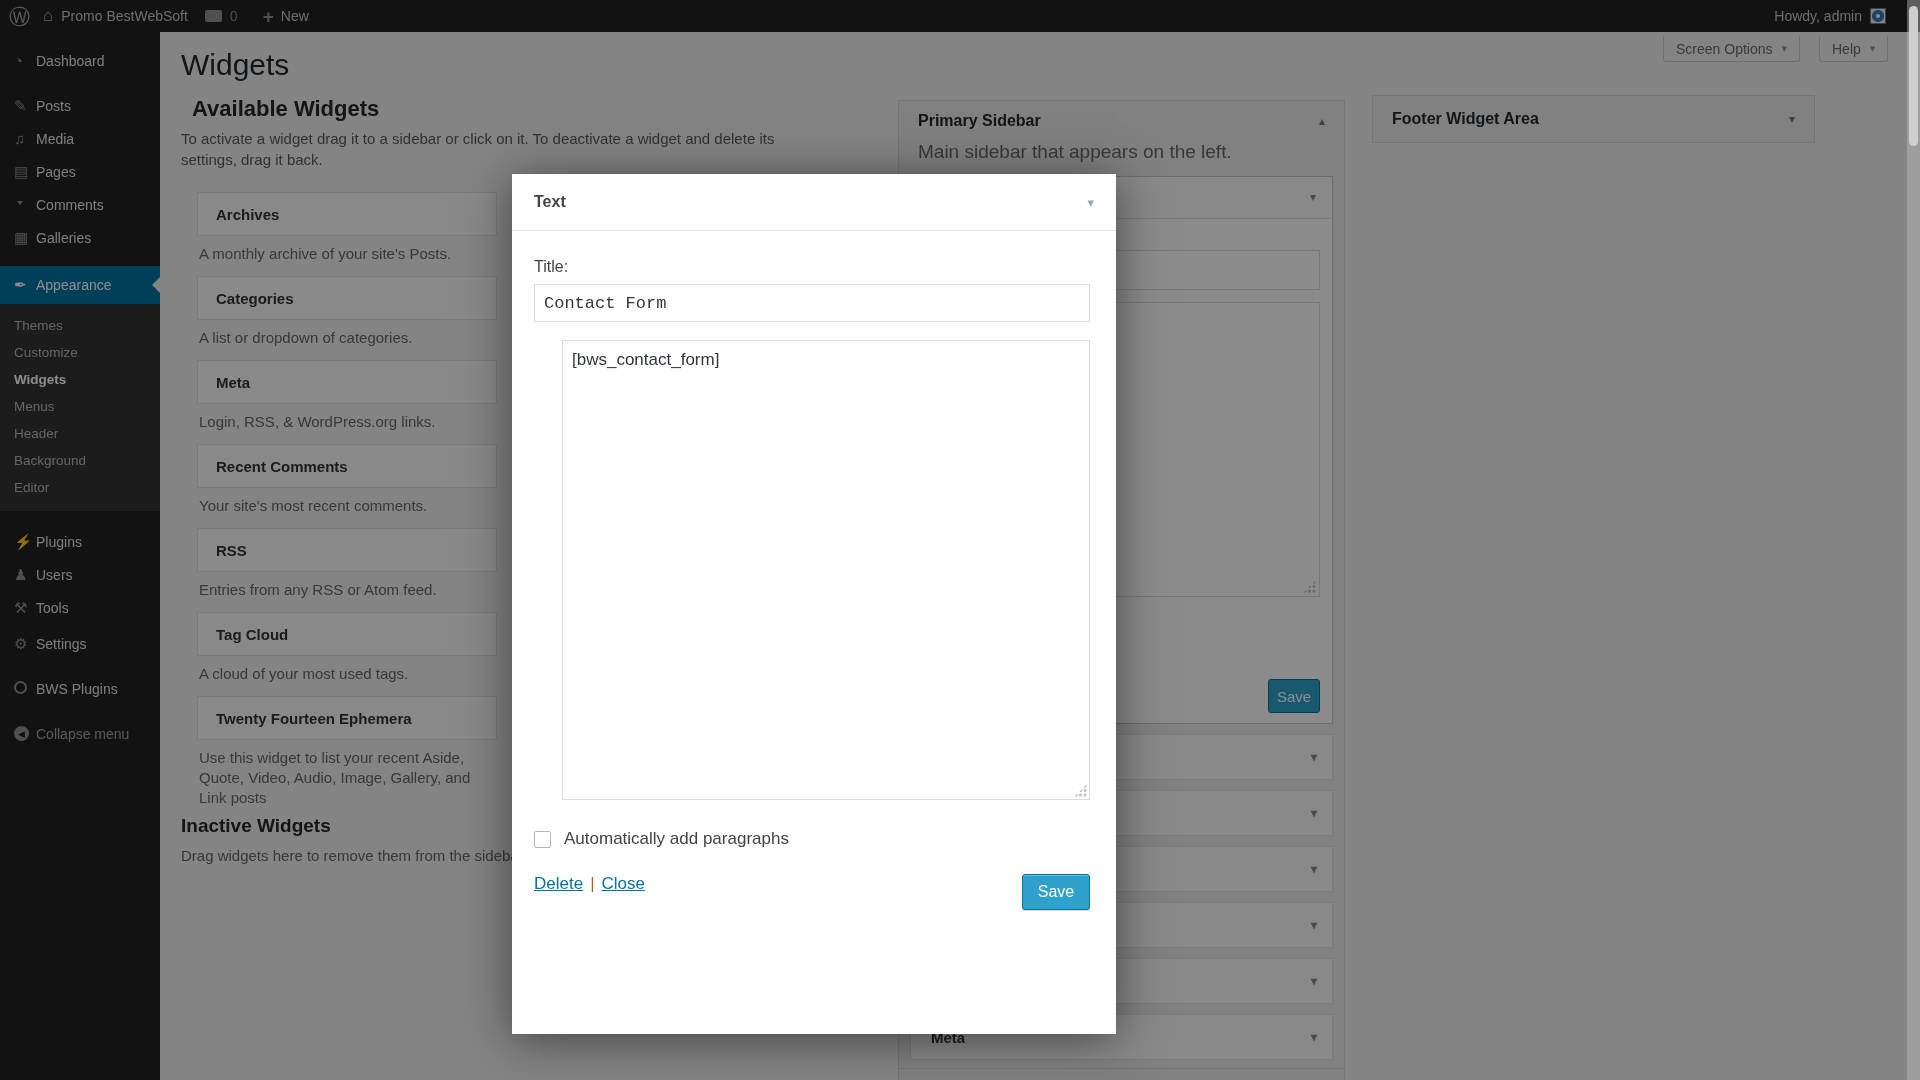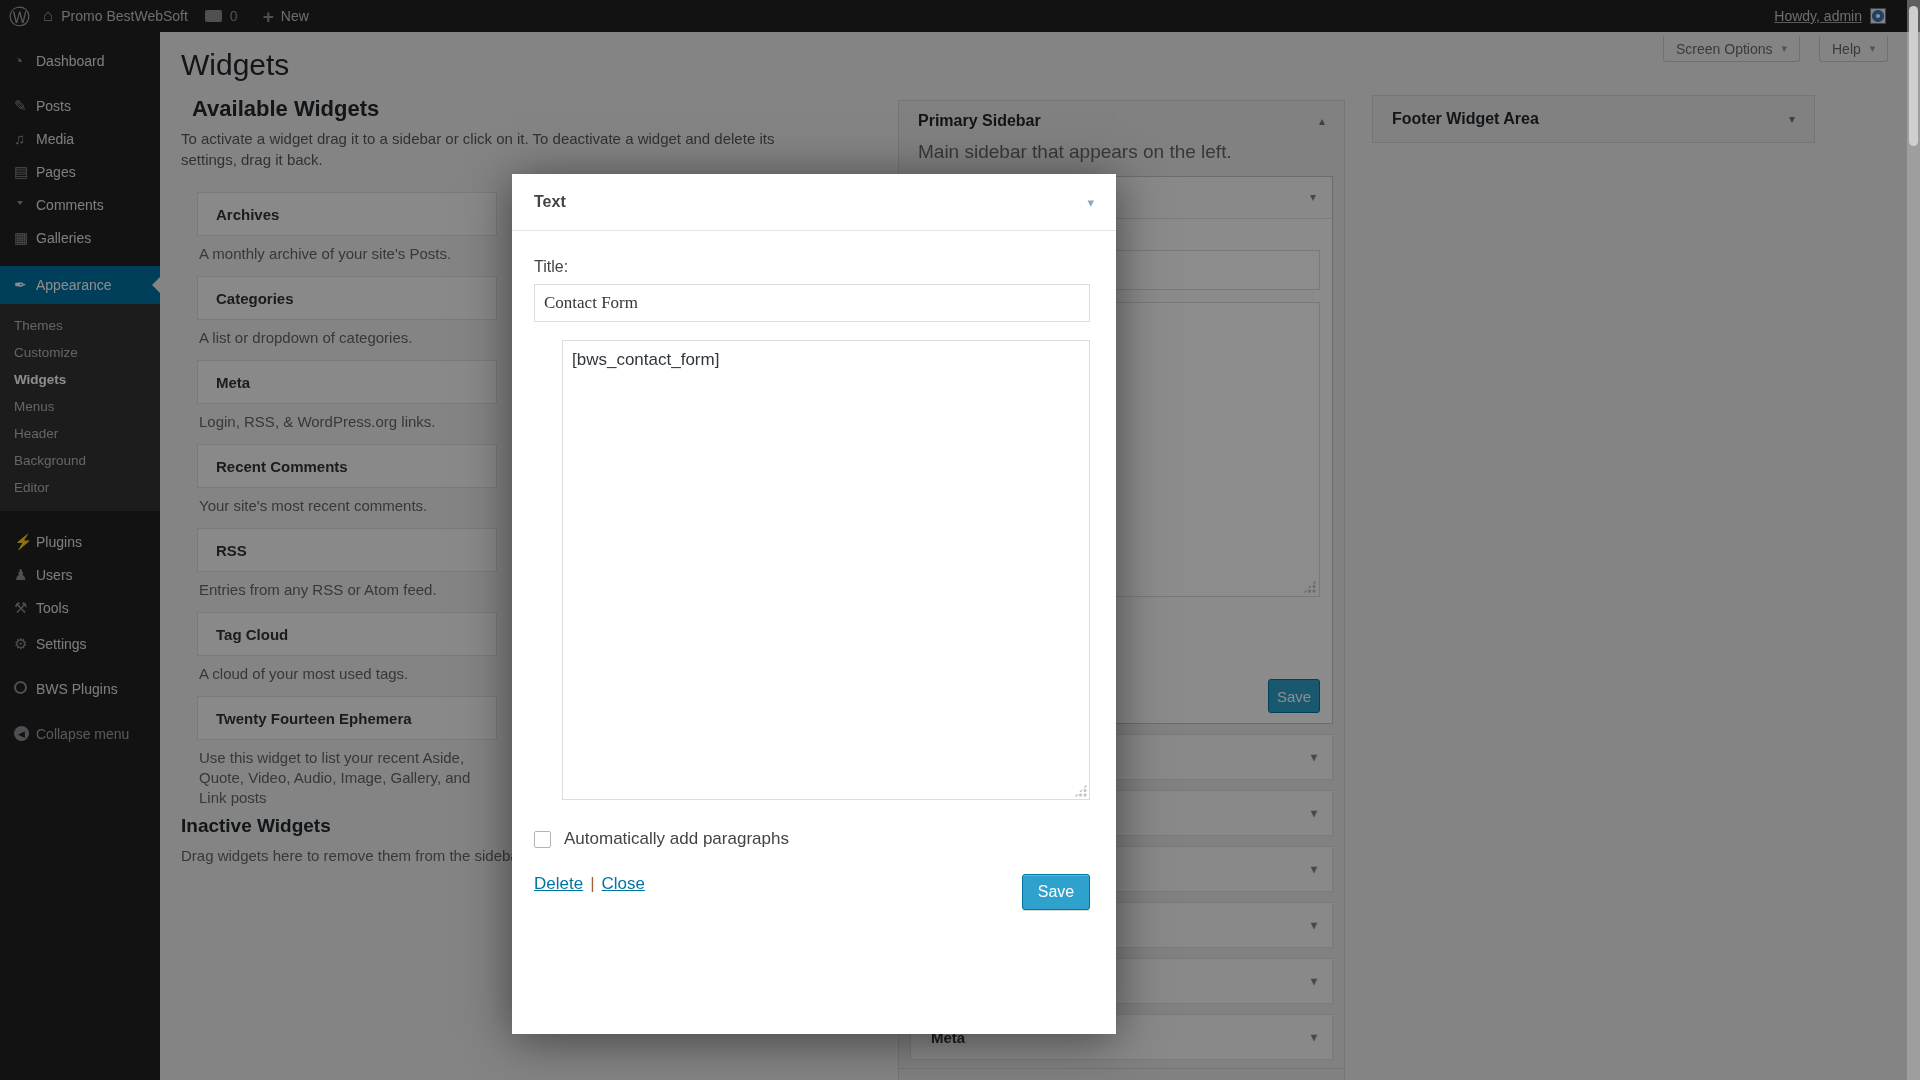--- a/index.html
+++ b/index.html
@@ -3,21 +3,21 @@
 <meta charset="utf-8">
 <style>
   * { margin:0; padding:0; box-sizing:border-box; }
   html,body { width:1920px; height:1080px; }
   body { overflow:hidden; background:#f1f1f1; font-family:"Liberation Sans",sans-serif; position:relative; color:#444; }
 
   
   #adminbar { position:absolute; top:0; left:0; width:1920px; height:32px; background:#222; z-index:10;
               display:flex; align-items:center; font-size:14px; color:#9ea3a8; }
   .ab-left { display:flex; align-items:center; flex:1; }
-  .ab-right { display:flex; align-items:center; margin-right:34px;text-decoration:underline; }
+  .ab-right { display:flex; align-items:center; margin-right:34px; }
   .wplogo { font-size:21px; color:#9ea3a8; margin-left:9px; line-height:1; }
   .homeicon { font-size:17px; margin-left:13px; color:#9ea3a8; }
   .sitename { margin-left:8px; color:#c7c7c7; }
   .bubble { width:17px; height:12px; background:#8e9196; border-radius:2px; position:relative; margin-left:17px; }
   .bubble::after { content:""; position:absolute; left:3px; bottom:-4px; border:4px solid transparent; border-top-color:#8e9196; border-left-width:3px; border-right-width:3px; }
   .ab-count { margin-left:8px; color:#8e9196; }
   .ab-plus { margin-left:25px; font-size:19px; font-weight:bold; color:#8e9196; line-height:1; }
   .ab-new { margin-left:7px; color:#c7c7c7; }
   .howdy { color:#c7c7c7; }
   .avatar { width:16px; height:16px; margin-left:8px; border:1px solid #777;
@@ -92,21 +92,21 @@
   #overlay { position:absolute; inset:0; background:rgba(0,0,0,0.45); z-index:50; }
   #modal { position:absolute; left:512px; top:174px; width:604px; height:860px; background:#fff; z-index:100;
            box-shadow:0 5px 45px rgba(0,0,0,0.5); }
   .m-head { height:57px; border-bottom:1px solid #e5e5e5; display:flex; align-items:center;
             justify-content:space-between; padding:0 22px; }
   .m-title { font-size:16px; font-weight:bold; color:#444; }
   .m-arrow { font-size:13px; color:#8da9ba; cursor:pointer; }
   .m-body { padding:27px 26px 0 22px; }
   .m-label { font-size:16px; color:#444; height:18px; }
   .m-input { display:block; margin-top:8px; width:100%; height:38px; border:1px solid #ddd; background:#fff;
-             font-size:17px; padding:0 9px; color:#32373c; font-family:Liberation Serif, serif; }
+             font-size:17px; padding:0 9px; color:#32373c; font-family:Liberation Mono, monospace; }
   .m-textarea-wrap { position:relative; margin-top:18px;padding-left:28px; }
   .m-textarea { display:block; width:100%; height:460px; border:1px solid #ddd; background:#fff; resize:none;
                 font-size:17px; padding:9px; color:#32373c; font-family:"Liberation Sans",sans-serif; outline:none; }
   .m-check-row { margin-top:30px; display:flex; align-items:center; gap:13px; font-size:17px; color:#444; height:18px; }
   .cbx { width:17px; height:17px; border:1px solid #b4b4b4; border-radius:2px; background:#fff; cursor:pointer; flex:0 0 17px; }
   .m-actions { margin-top:26px; display:flex; align-items:flex-start; justify-content:space-between; }
   .m-links { font-size:17px; }
   .m-links a { color:#0074a2; text-decoration:underline; cursor:pointer; }
   .m-sep { color:#a0622f; margin:0 7px; }
   .m-save { width:68px; height:36px; background:#2ea2cc; border:1px solid #0074a2; border-radius:3px;

